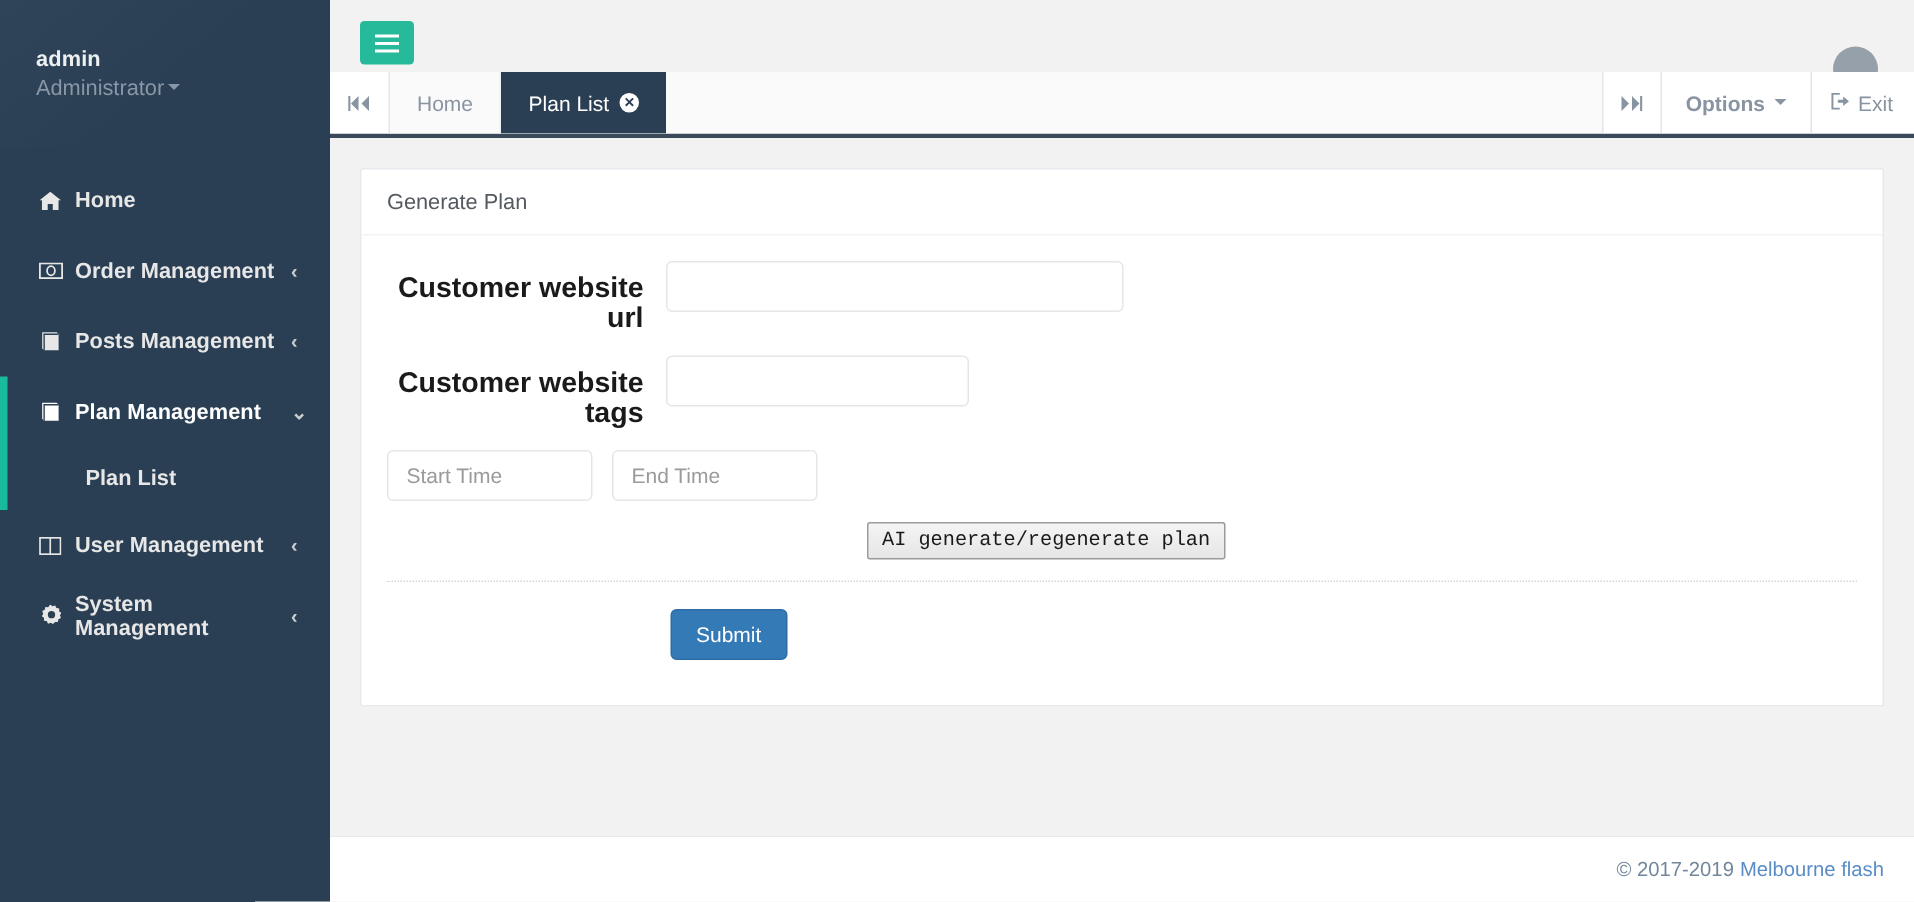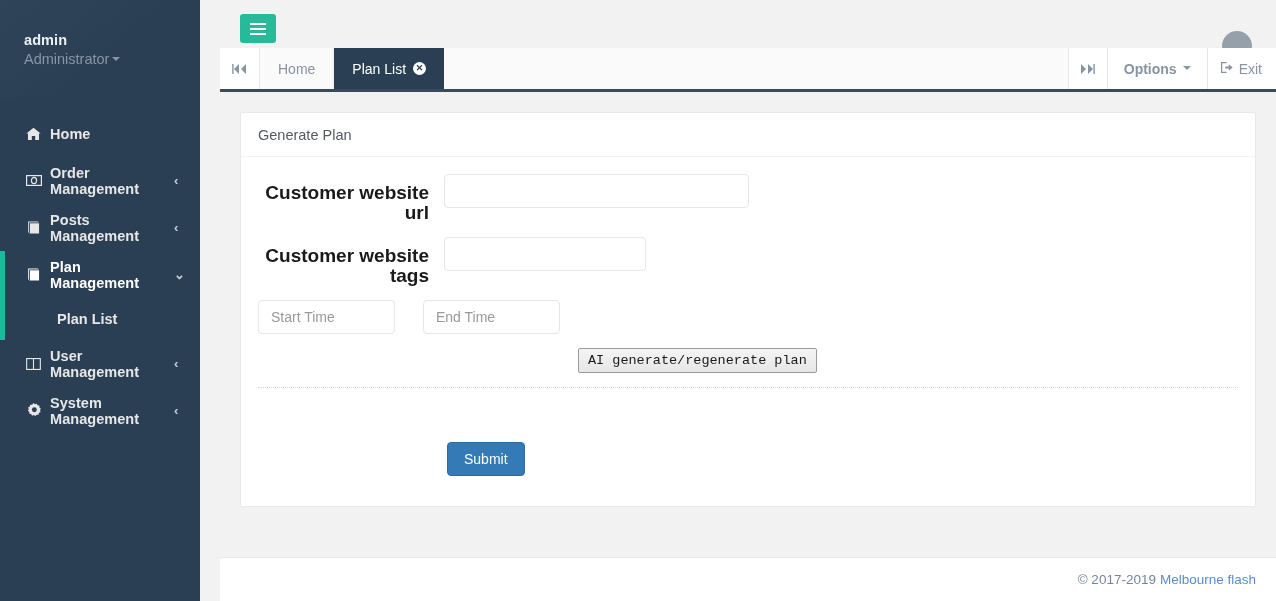--- a/index.html
+++ b/index.html
@@ -9,21 +9,21 @@
     height: 601px;
     overflow: hidden;
     font-family: "Liberation Sans", sans-serif;
     background: #f2f2f2;
   }
 
   
   #sidebar {
     position: absolute;
     left: 0; top: 0;
-    width: 200px;
+    width: 220px;
     height: 601px;
     background: #2A3F54;
     overflow: hidden;
   }
 
   #sidebar-profile {
     height: 98px;
     padding: 32px 0 0 24px;
     background: linear-gradient(140deg, #2f4459 0%, #2a3f54 55%, #2a3f54 100%);
   }
@@ -265,21 +265,21 @@
     width: 186px;
     flex: 0 0 186px;
     text-align: right;
     padding-right: 15px;
     padding-top: 9px;
     font-size: 19px;
     font-weight: bold;
     color: #1a1a1a;
     line-height: 20px;
   }
-  .form-control-wrap { display: flex; gap: 28px; justify-content: space-between; }
+  .form-control-wrap { display: flex; gap: 13px; justify-content: space-between; }
 
   .inp {
     height: 34px;
     border: 1px solid #E5E6E7;
     border-radius: 4px;
     background: #ffffff;
     padding: 6px 12px;
     font-size: 14px;
     color: #555;
     font-family: "Liberation Sans", sans-serif;
@@ -313,21 +313,20 @@
     margin-left: 189px;
     height: 34px;
     padding: 0 16px;
     font-size: 14px;
     font-family: "Liberation Sans", sans-serif;
     color: #ffffff;
     background: #337AB7;
     border: 1px solid #2E6DA4;
     border-radius: 4px;
     cursor: pointer;
-    margin-top: 36px;
   }
 
   
   #footer {
     position: absolute;
     left: 220px;
     bottom: 0;
     width: 1056px;
     height: 44px;
     background: #ffffff;

